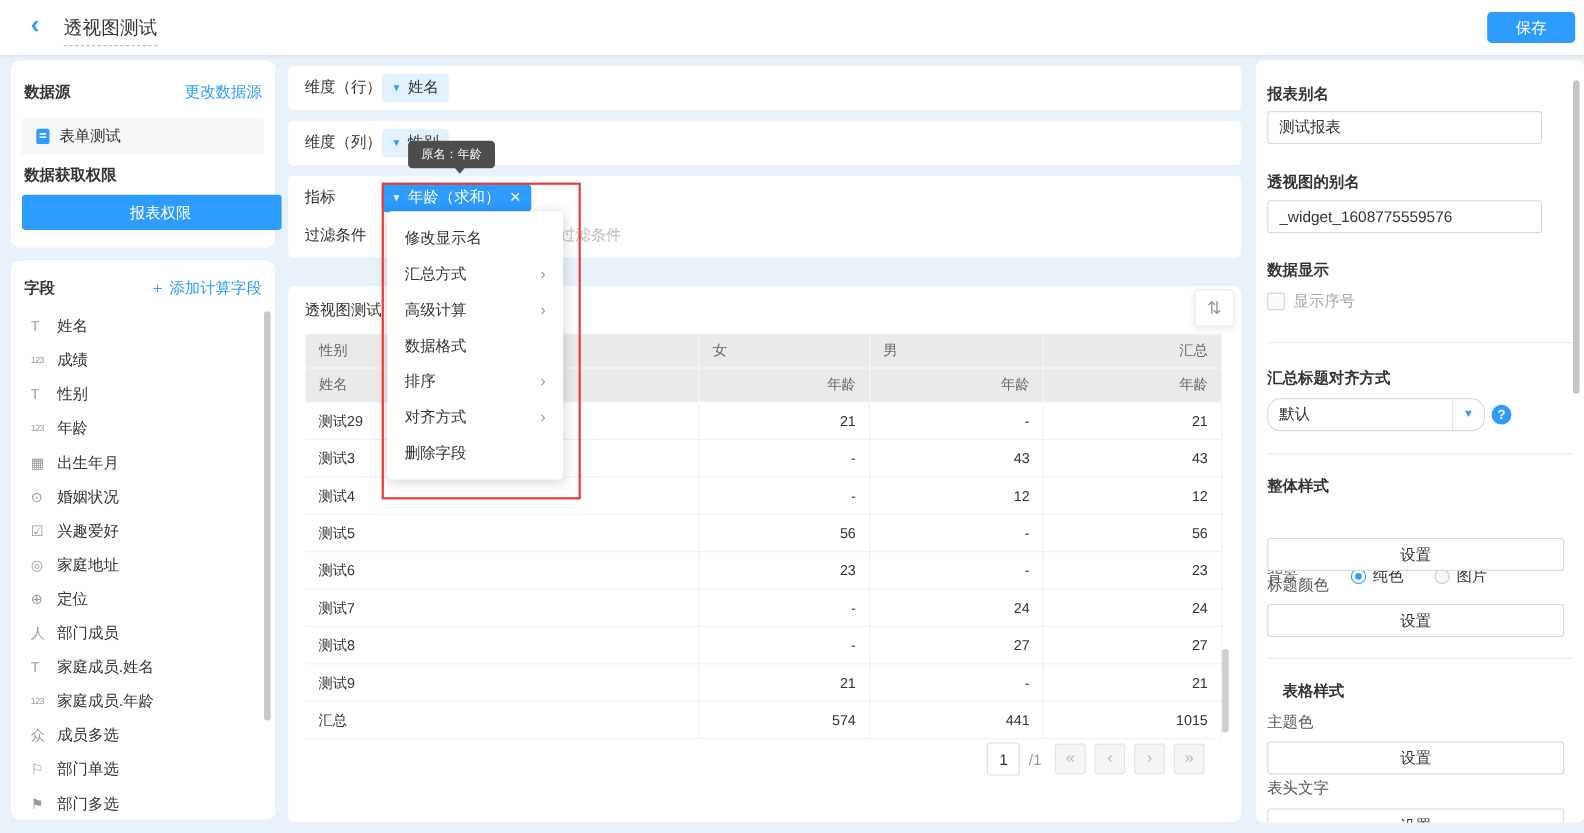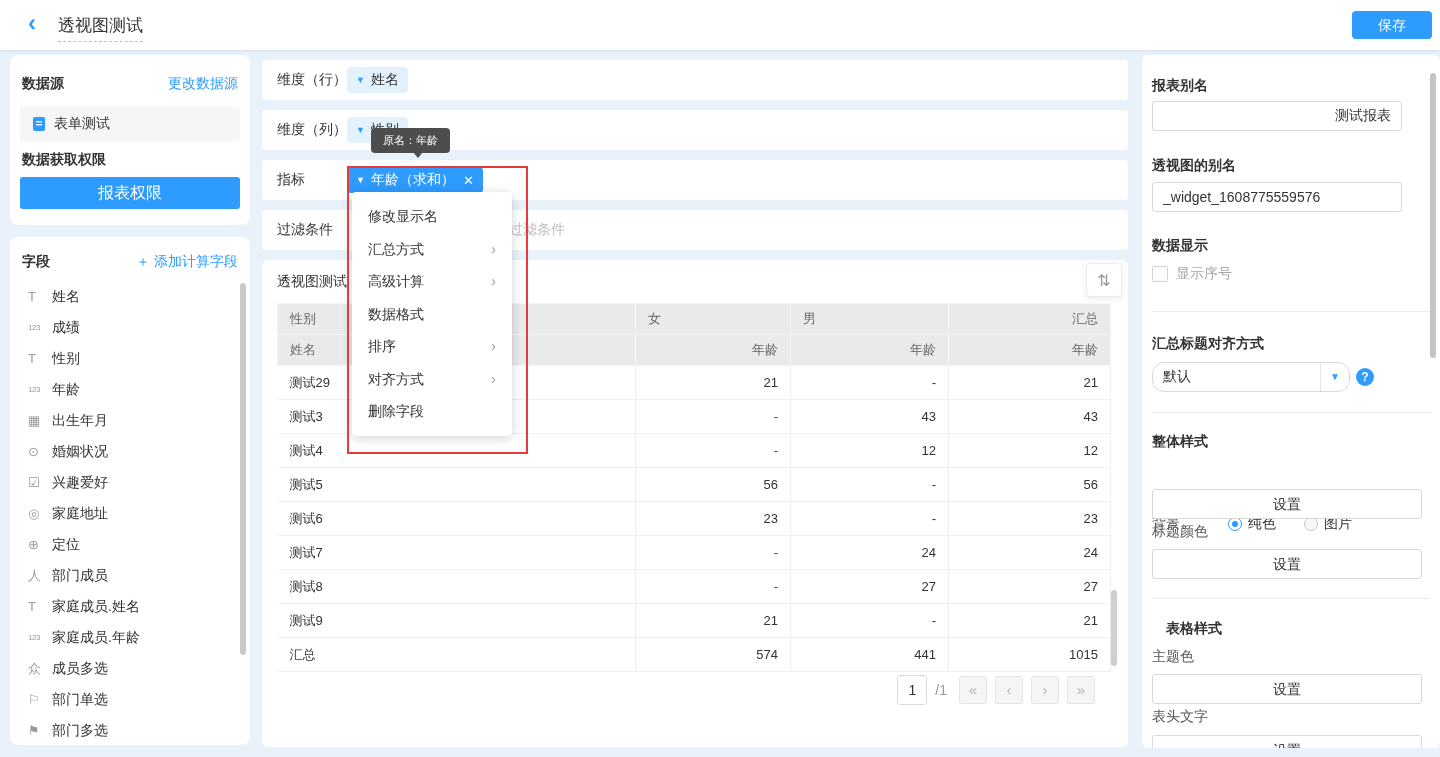--- a/index.html
+++ b/index.html
@@ -20,21 +20,21 @@
   
   .lp1{left:10px;top:55px;width:240px;height:170px;}
   .lp2{left:10px;top:237px;width:240px;height:508px;overflow:hidden;}
   .sec-title{font-weight:bold;font-size:14px;color:#333;}
   .lp1 .ds-head{position:absolute;left:12px;right:12px;top:20px;display:flex;justify-content:space-between;align-items:center;}
   .link{color:#2e9bff;font-size:14px;cursor:pointer;}
   .ds-item{position:absolute;left:10px;top:52px;width:220px;height:34px;background:#f5f6f8;border-radius:3px;
            display:flex;align-items:center;padding-left:12px;box-sizing:border-box;gap:8px;}
   .perm-title{position:absolute;left:12px;top:96px;}
   .perm-btn{position:absolute;left:10px;top:122px;width:220px;height:32px;background:#2e9bff;color:#fff;
-            border:none;border-radius:3px;font-size:16px;text-align:center;line-height:32px;}
+            border:none;border-radius:3px;font-size:14px;text-align:center;line-height:32px;padding-left:16px;}
   .fields-head{position:absolute;left:12px;right:12px;top:16px;display:flex;justify-content:space-between;align-items:center;}
   .field-list{position:absolute;left:0;top:44px;right:0;}
   .field-item{height:31px;display:flex;align-items:center;padding-left:18px;cursor:pointer;}
   .ficon{width:24px;color:#9a9a9a;font-size:13px;flex:0 0 24px;text-align:left;}
   .ficon.num{font-size:8px;letter-spacing:-.5px;}
   .flabel{color:#333;font-size:14px;}
   .vscroll{position:absolute;background:#c9c9c9;border-radius:3px;width:6px;}
   .lp2 .vscroll{left:230px;top:46px;height:372px;}
   
   .bar{position:absolute;left:262px;width:866px;height:40px;background:#fff;border-radius:4px;
@@ -219,21 +219,21 @@
 
 <div class="bar" style="top:160px;">
   <span class="blabel">指标</span>
   <span class="tag blue">
     <span class="caret">▼</span>
     <span>年龄（求和）</span>
     <span class="close">✕</span>
   </span>
 </div>
 
-<div class="bar" style="top:210px;gap:42px;">
+<div class="bar" style="top:194px;gap:42px;">
   <span class="blabel">过滤条件</span>
   <span class="placeholder">拖拽字段到此处添加过滤条件</span>
 </div>
 
 <div class="panel tbl-panel">
   <span class="pv-title">透视图测试</span>
   <div class="sort-box">⇅</div>
   <table class="pivot">
     <colgroup>
         <col style="width:358px">
@@ -348,21 +348,21 @@
     </div>
     <div class="menu-item">
       <span>删除字段</span>
     </div>
   </div>
 <div class="tooltip">原名：年龄</div>
 <div class="hl-rect"></div>
 
 <div class="panel rp">
   <div class="blk-label" style="top:22px;">报表别名</div>
-  <input class="txt-input" style="top: 46px; text-align: right;" value="测试报表">
+  <input class="txt-input" style="top: 46px;" value="测试报表">
   <div class="blk-label" style="top:102px;">透视图的别名</div>
   <input class="txt-input" style="top: 127px;" value="_widget_1608775559576">
   <div class="blk-label" style="top:182px;">数据显示</div>
   <div class="chk-row" style="top:210px;">
     <span class="chk"></span>
     <span>显示序号</span>
   </div>
   <div class="divider" style="top:256px;"></div>
 
   <div class="blk-label" style="top:280px;">汇总标题对齐方式</div>

